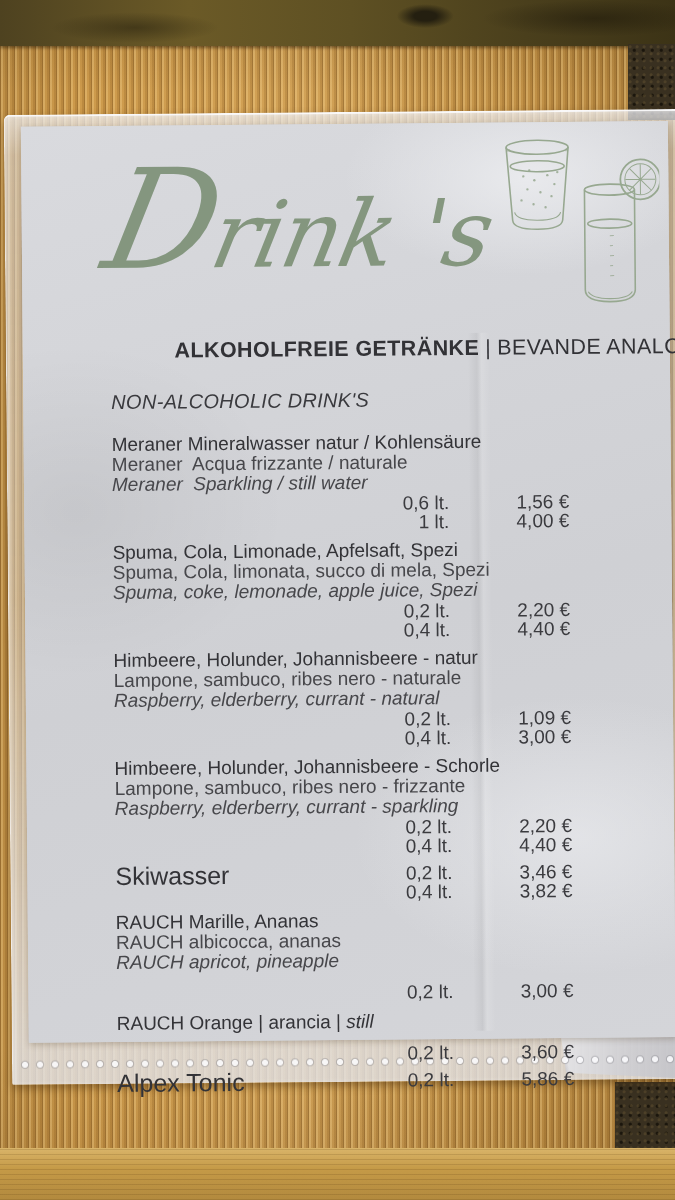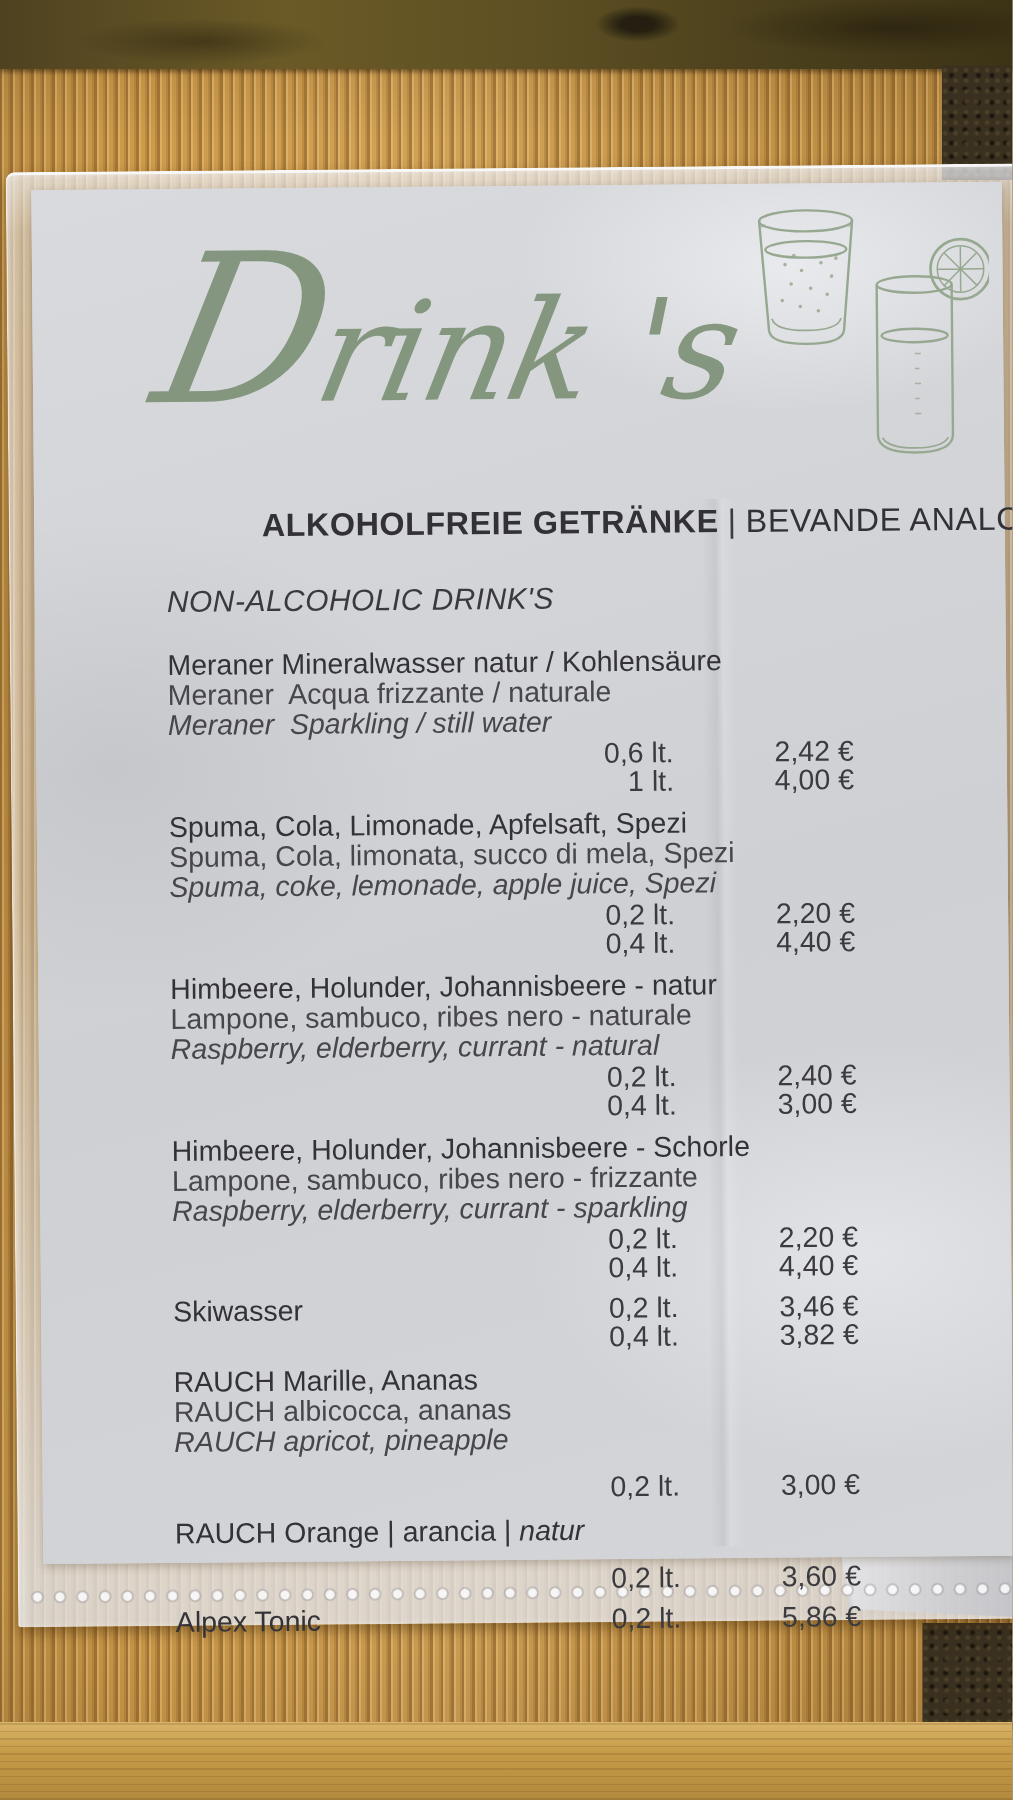--- a/index.html
+++ b/index.html
@@ -107,21 +107,21 @@
   .items{margin-top:21px;}
   .item{margin-bottom:9px;}
   .line{font-size:19px;line-height:20px;white-space:pre;}
   .line.de{color:#333337;font-weight:500;}
   .line.it{color:#47474b;}
   .line.en{color:#47474b;font-style:italic;}
   .en-inline{font-style:italic;}
   .prices{margin-top:2px;}
   .prices.big-gap{margin-top:13px;}
   .price-row{display:flex;font-size:19px;line-height:18.5px;color:#3b3b3f;}
-  .price-row .item-name{flex:none;font-size:19px;color:#333337;font-weight:500;}
+  .price-row .item-name{flex:none;font-size:25px;color:#333337;font-weight:500;}
   .price-row .size{margin-left:auto;width:90px;text-align:right;}
   .price-row .price{width:120px;text-align:right;}
 </style>
 </head>
 <body>
 
 <div class="stage">
 
   <div class="wood-ribbed"></div>
   <div class="wood-top-plank"></div>
@@ -187,21 +187,21 @@
         <div class="section-sub">NON-ALCOHOLIC DRINK'S</div>
 
         <div class="items" id="items">
             <div class="item">
               <div class="line de"><span>Meraner Mineralwasser natur / Kohlensäure</span></div>
               <div class="line it">Meraner  Acqua frizzante / naturale</div>
               <div class="line en">Meraner  Sparkling / still water</div>
               <div class="prices">
                 <div class="price-row">
                   <span class="size">0,6 lt.</span>
-                  <span class="price">2,42 €</span>
+                  <span class="price">1,56 €</span>
                 </div>
                 <div class="price-row">
                   <span class="size">1 lt.</span>
                   <span class="price">4,00 €</span>
                 </div>
               </div>
             </div>
             <div class="item">
               <div class="line de"><span>Spuma, Cola, Limonade, Apfelsaft, Spezi</span></div>
               <div class="line it">Spuma, Cola, limonata, succo di mela, Spezi</div>
@@ -217,21 +217,21 @@
                 </div>
               </div>
             </div>
             <div class="item">
               <div class="line de"><span>Himbeere, Holunder, Johannisbeere - natur</span></div>
               <div class="line it">Lampone, sambuco, ribes nero - naturale</div>
               <div class="line en">Raspberry, elderberry, currant - natural</div>
               <div class="prices">
                 <div class="price-row">
                   <span class="size">0,2 lt.</span>
-                  <span class="price">2,40 €</span>
+                  <span class="price">1,09 €</span>
                 </div>
                 <div class="price-row">
                   <span class="size">0,4 lt.</span>
                   <span class="price">3,00 €</span>
                 </div>
               </div>
             </div>
             <div class="item">
               <div class="line de"><span>Himbeere, Holunder, Johannisbeere - Schorle</span></div>
               <div class="line it">Lampone, sambuco, ribes nero - frizzante</div>
@@ -263,21 +263,21 @@
               <div class="line it">RAUCH albicocca, ananas</div>
               <div class="line en">RAUCH apricot, pineapple</div>
               <div class="prices big-gap">
                 <div class="price-row">
                   <span class="size">0,2 lt.</span>
                   <span class="price">3,00 €</span>
                 </div>
               </div>
             </div>
             <div class="item">
-              <div class="line de"><span>RAUCH Orange | arancia |</span> <span class="en-inline">natur</span></div>
+              <div class="line de"><span>RAUCH Orange | arancia |</span> <span class="en-inline">still</span></div>
               <div class="prices big-gap">
                 <div class="price-row">
                   <span class="size">0,2 lt.</span>
                   <span class="price">3,60 €</span>
                 </div>
               </div>
             </div>
             <div class="item">
               <div class="price-row inline">
                 <span class="item-name">Alpex Tonic</span>

